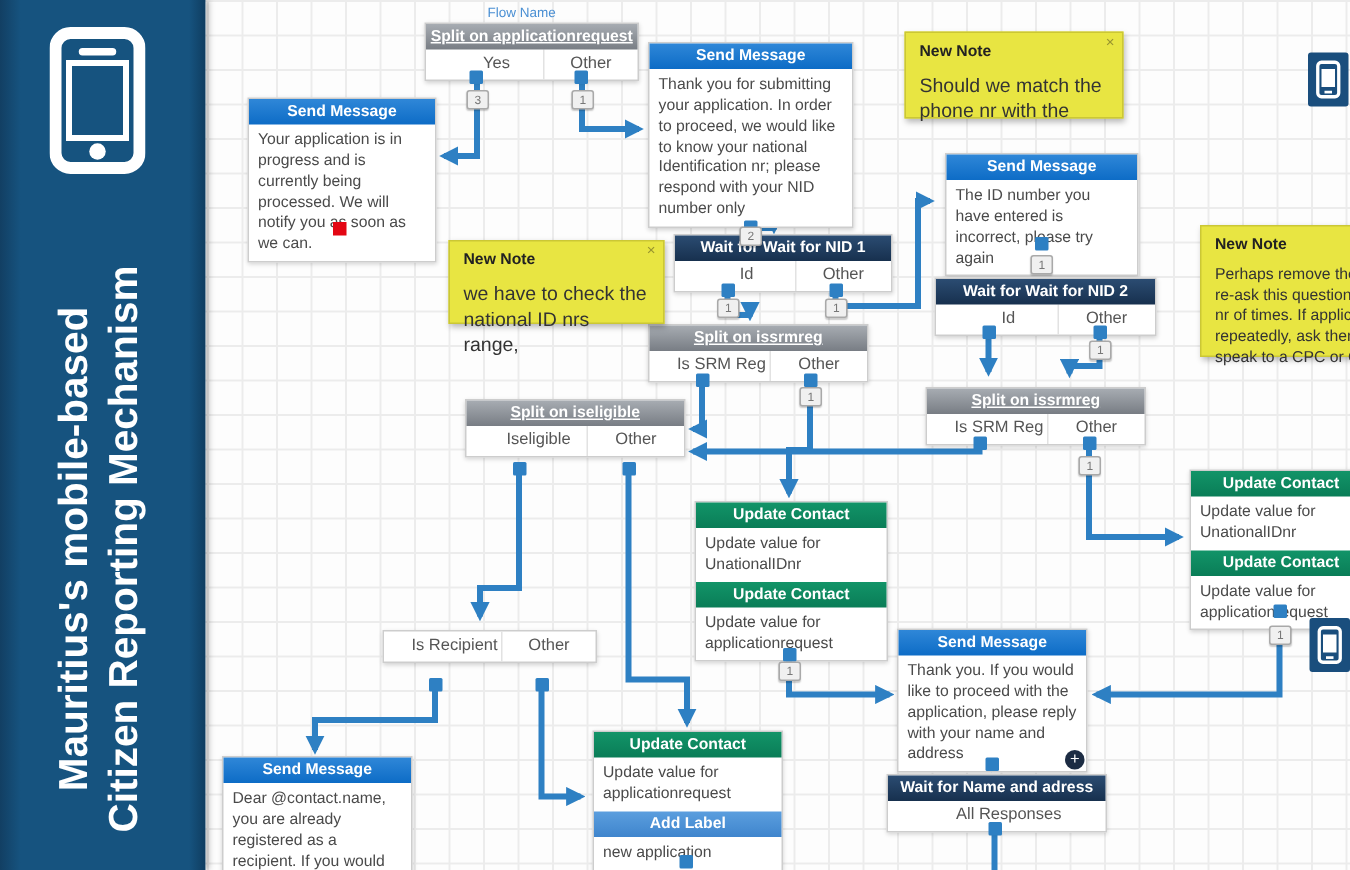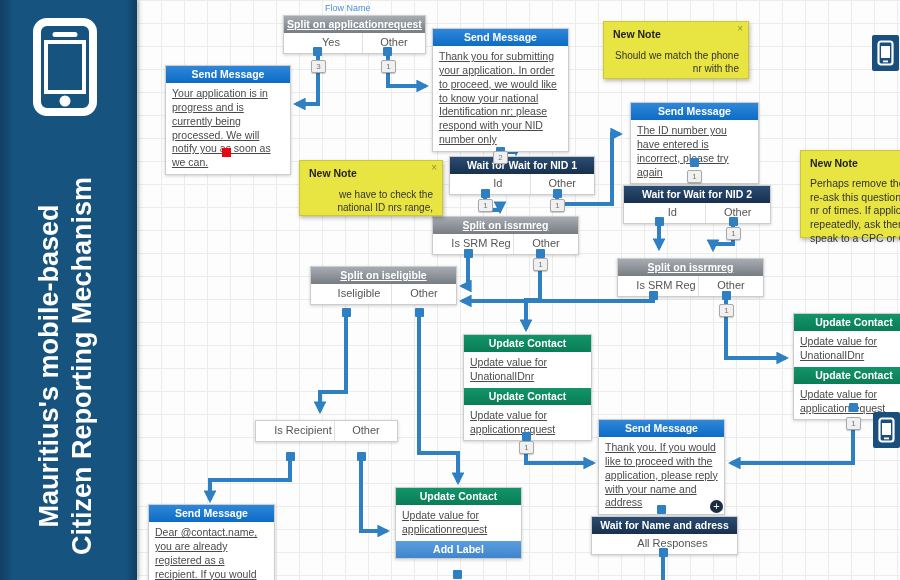--- a/index.html
+++ b/index.html
@@ -11,32 +11,32 @@
        background-size:23px 23px;}
   .node{position:absolute;background:#fff;border:1px solid #cdcdcd;
         box-shadow:0 1px 3px rgba(0,0,0,.18);z-index:2;}
   .hd{height:17px;line-height:17px;text-align:center;color:#fff;
       font-size:10.5px;font-weight:600;position:relative;white-space:nowrap;overflow:hidden;}
   .hd.msg{background:linear-gradient(#2f87d8,#0d6cc6);}
   .hd.wait{background:linear-gradient(#2b4c72,#17304e);}
   .hd.split{background:linear-gradient(#a7acb2,#787d84);text-decoration:underline;}
   .hd.update{background:linear-gradient(#129468,#0a7d57);}
   .hd.label{background:linear-gradient(#5b9ede,#3f85cd);}
-  .nbody{padding:4px 6px;font-size:10.5px;color:#4a4a4a;line-height:1.32;text-decoration:underline;}
+  .nbody{padding:4px 6px;font-size:10.5px;color:#4a4a4a;line-height:1.32;}
   .opts{display:flex;margin-left:16px;}
   .opt{flex:1;text-align:center;font-size:11px;color:#555;padding:3px 0 5px;}
   .opt+.opt{border-left:1px solid #e2e2e2;}
   .port{position:absolute;width:9px;height:9px;background:#2e80c3;border-radius:1px;z-index:4;}
   .badge{position:absolute;min-width:7px;padding:1px 3px;background:#f0f0f0;
          border:1px solid #a9a9a9;border-radius:2px;font-size:8px;line-height:9px;
          color:#777;text-align:center;z-index:5;box-shadow:0 1px 1px rgba(0,0,0,.2);}
   .note{position:absolute;background:#e8e542;border:1px solid #cbc735;
         box-shadow:1px 2px 4px rgba(0,0,0,.28);padding:6px 9px;z-index:2;}
   .note .ntitle{font-size:10.5px;font-weight:700;color:#222;}
-  .note .ntext{font-size:10px;color:#333;line-height:1.3;margin-top:9px;text-align:right;}
+  .note .ntext{font-size:13px;color:#333;line-height:1.3;margin-top:9px;}
   .note .nline{font-size:10.5px;color:#333;line-height:1.3;white-space:nowrap;overflow:hidden;}
   .xclose{position:absolute;top:1px;right:5px;font-size:10px;color:#97932f;line-height:12px;}
   .plus{position:absolute;width:13px;height:13px;border-radius:50%;background:#1c2c43;
         color:#fff;font-size:11px;line-height:13px;text-align:center;z-index:5;}
   .redsq{position:absolute;width:9px;height:9px;background:#e30613;z-index:5;}
   .phonetile{position:absolute;width:27px;height:36px;background:#1a4e7d;border-radius:2px;
              z-index:3;display:flex;align-items:center;justify-content:center;}
   #sidebar{position:absolute;left:0;top:0;width:137px;height:580px;z-index:6;
            background:linear-gradient(90deg,#123f63 0%,#16537f 10%,#16537f 92%,#0f3d60 100%);
            box-shadow:2px 0 4px rgba(0,0,0,.25);}
@@ -176,20 +176,21 @@
   <div class="hd wait">Wait for Name and adress</div>
   <div class="opts">
       <div class="opt">All Responses</div>
     </div>
 </div>
 
 <div class="node" style="left:395px;top:487px;width:125px">
   <div class="hd update">Update Contact</div>
   <div class="nbody">Update value for applicationrequest</div>
   <div class="hd label">Add Label</div>
+  <div class="nbody">new application</div>
 </div>
 
 <div class="node" style="left:148px;top:504px;width:125px">
   <div class="hd msg">Send Message</div>
   <div class="nbody">Dear @contact.name, you are already registered as a recipient. If you would like to report changes, please consult your CPC contact</div>
 </div>
 
 <div class="note" style="left:603px;top:21px;width:126px;height:44px">
   <span class="xclose">×</span>
   <div class="ntitle">New Note</div>

